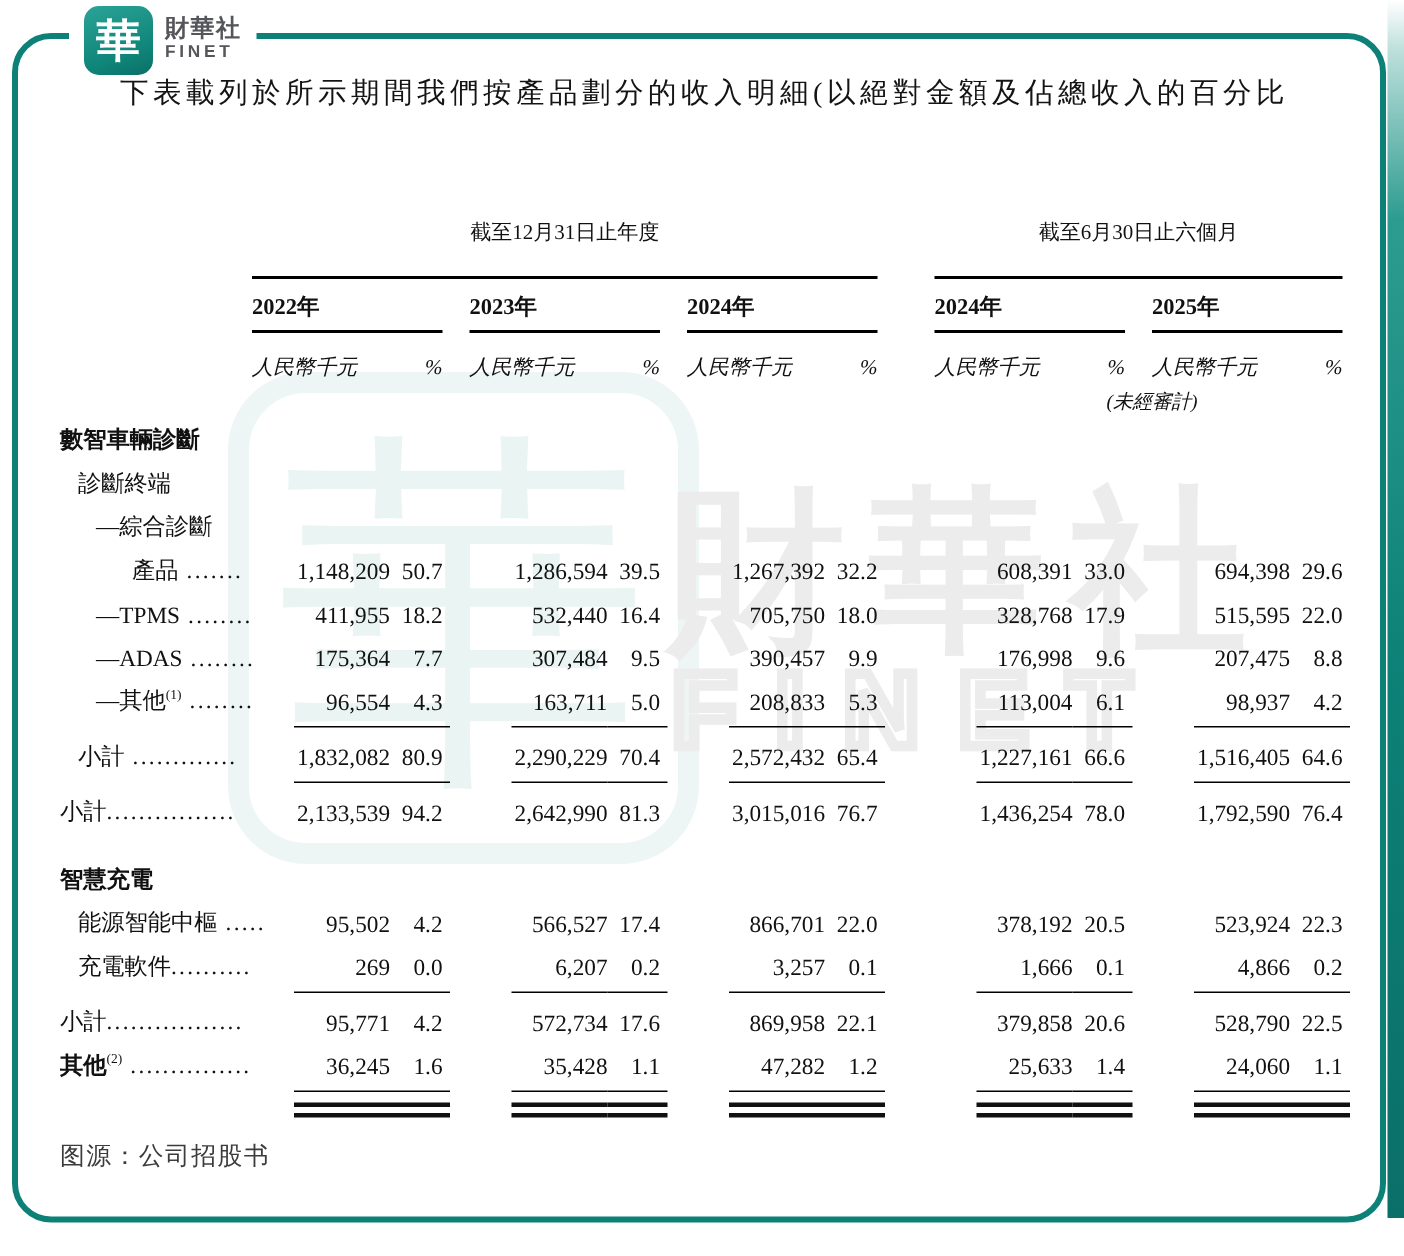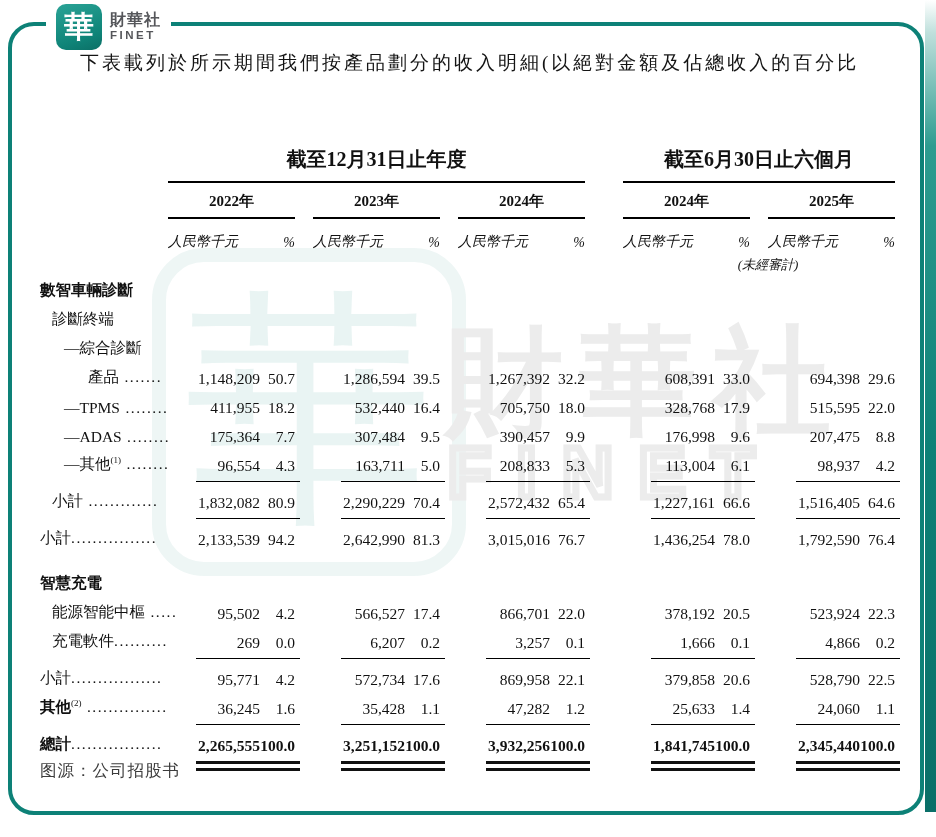--- a/index.html
+++ b/index.html
@@ -33,25 +33,25 @@
   
   .intro{position:absolute;left:40px;top:44px;width:876px;z-index:2;
         font-size:19px;letter-spacing:3px;line-height:37px;color:#141414;}
   .intro .l1{padding-left:40px;}
   
   .tbl-wrap{position:absolute;left:40px;top:146px;z-index:2;}
   table{border-collapse:collapse;table-layout:fixed;width:873px;}
   th,td{padding:0;margin:0;font-weight:normal;vertical-align:bottom;}
   col.c-lbl{width:128px;} col.c-amt{width:92px;} col.c-pct{width:53px;} col.c-gap{width:20px;}
   .grp-row th{height:32px;}
-  .grp .gline{border-bottom:2px solid #000;padding-bottom:8px;margin-right:18px;
-        text-align:center;font-weight:bold;font-size:20px;}
+  .grp .gline{border-bottom:2px solid #000;padding-bottom:20px;margin-right:18px;
+        text-align:center;font-weight:normal;font-size:14px;}
   .yr-row th{height:36px;}
   .yr .yline{border-bottom:2px solid #000;padding-bottom:6px;margin-right:18px;
-        text-align:center;font-weight:bold;font-size:15px;}
+        text-align:left;font-weight:bold;font-size:15px;}
   .sub-row th{height:32px;font-style:italic;font-size:14px;padding-bottom:3px;}
   .amt-h{text-align:left;}
   .pct-h{text-align:right;padding-right:18px;}
   .unaud-row th{height:20px;font-style:italic;font-size:13px;text-align:center;}
   .data-row td{height:27px;padding-bottom:2px;font-size:15.5px;white-space:nowrap;}
   .lbl{text-align:left;overflow:visible;}
   .lbl.b span:first-child{font-weight:bold;}
   .lbl sup{font-size:9px;}
   .dots{letter-spacing:1.5px;}
   .amt{text-align:right;}
@@ -449,34 +449,20 @@
             <td class="pct">
               <div class="rule w-pct"></div>
             </td>
             <td class="amt">
               <div class="rule w-amt"></div>
             </td>
             <td class="pct">
               <div class="rule w-pct"></div>
             </td>
           </tr>
-          <tr class="data-row bold-values">
-            <td class="lbl b" style="padding-left: 0px;"><span>總計</span><span class="dots">.................</span></td>
-            <td class="amt">2,265,555</td>
-            <td class="pct">100.0</td>
-            <td class="amt">3,251,152</td>
-            <td class="pct">100.0</td>
-            <td class="amt">3,932,256</td>
-            <td class="pct">100.0</td>
-            <td class="gap"></td>
-            <td class="amt">1,841,745</td>
-            <td class="pct">100.0</td>
-            <td class="amt">2,345,440</td>
-            <td class="pct">100.0</td>
-          </tr>
           <tr class="rule-row">
             <td class="lbl"></td>
             <td class="amt">
               <div class="drule w-amt"></div>
             </td>
             <td class="pct">
               <div class="drule w-pct"></div>
             </td>
             <td class="amt">
               <div class="drule w-amt"></div>

